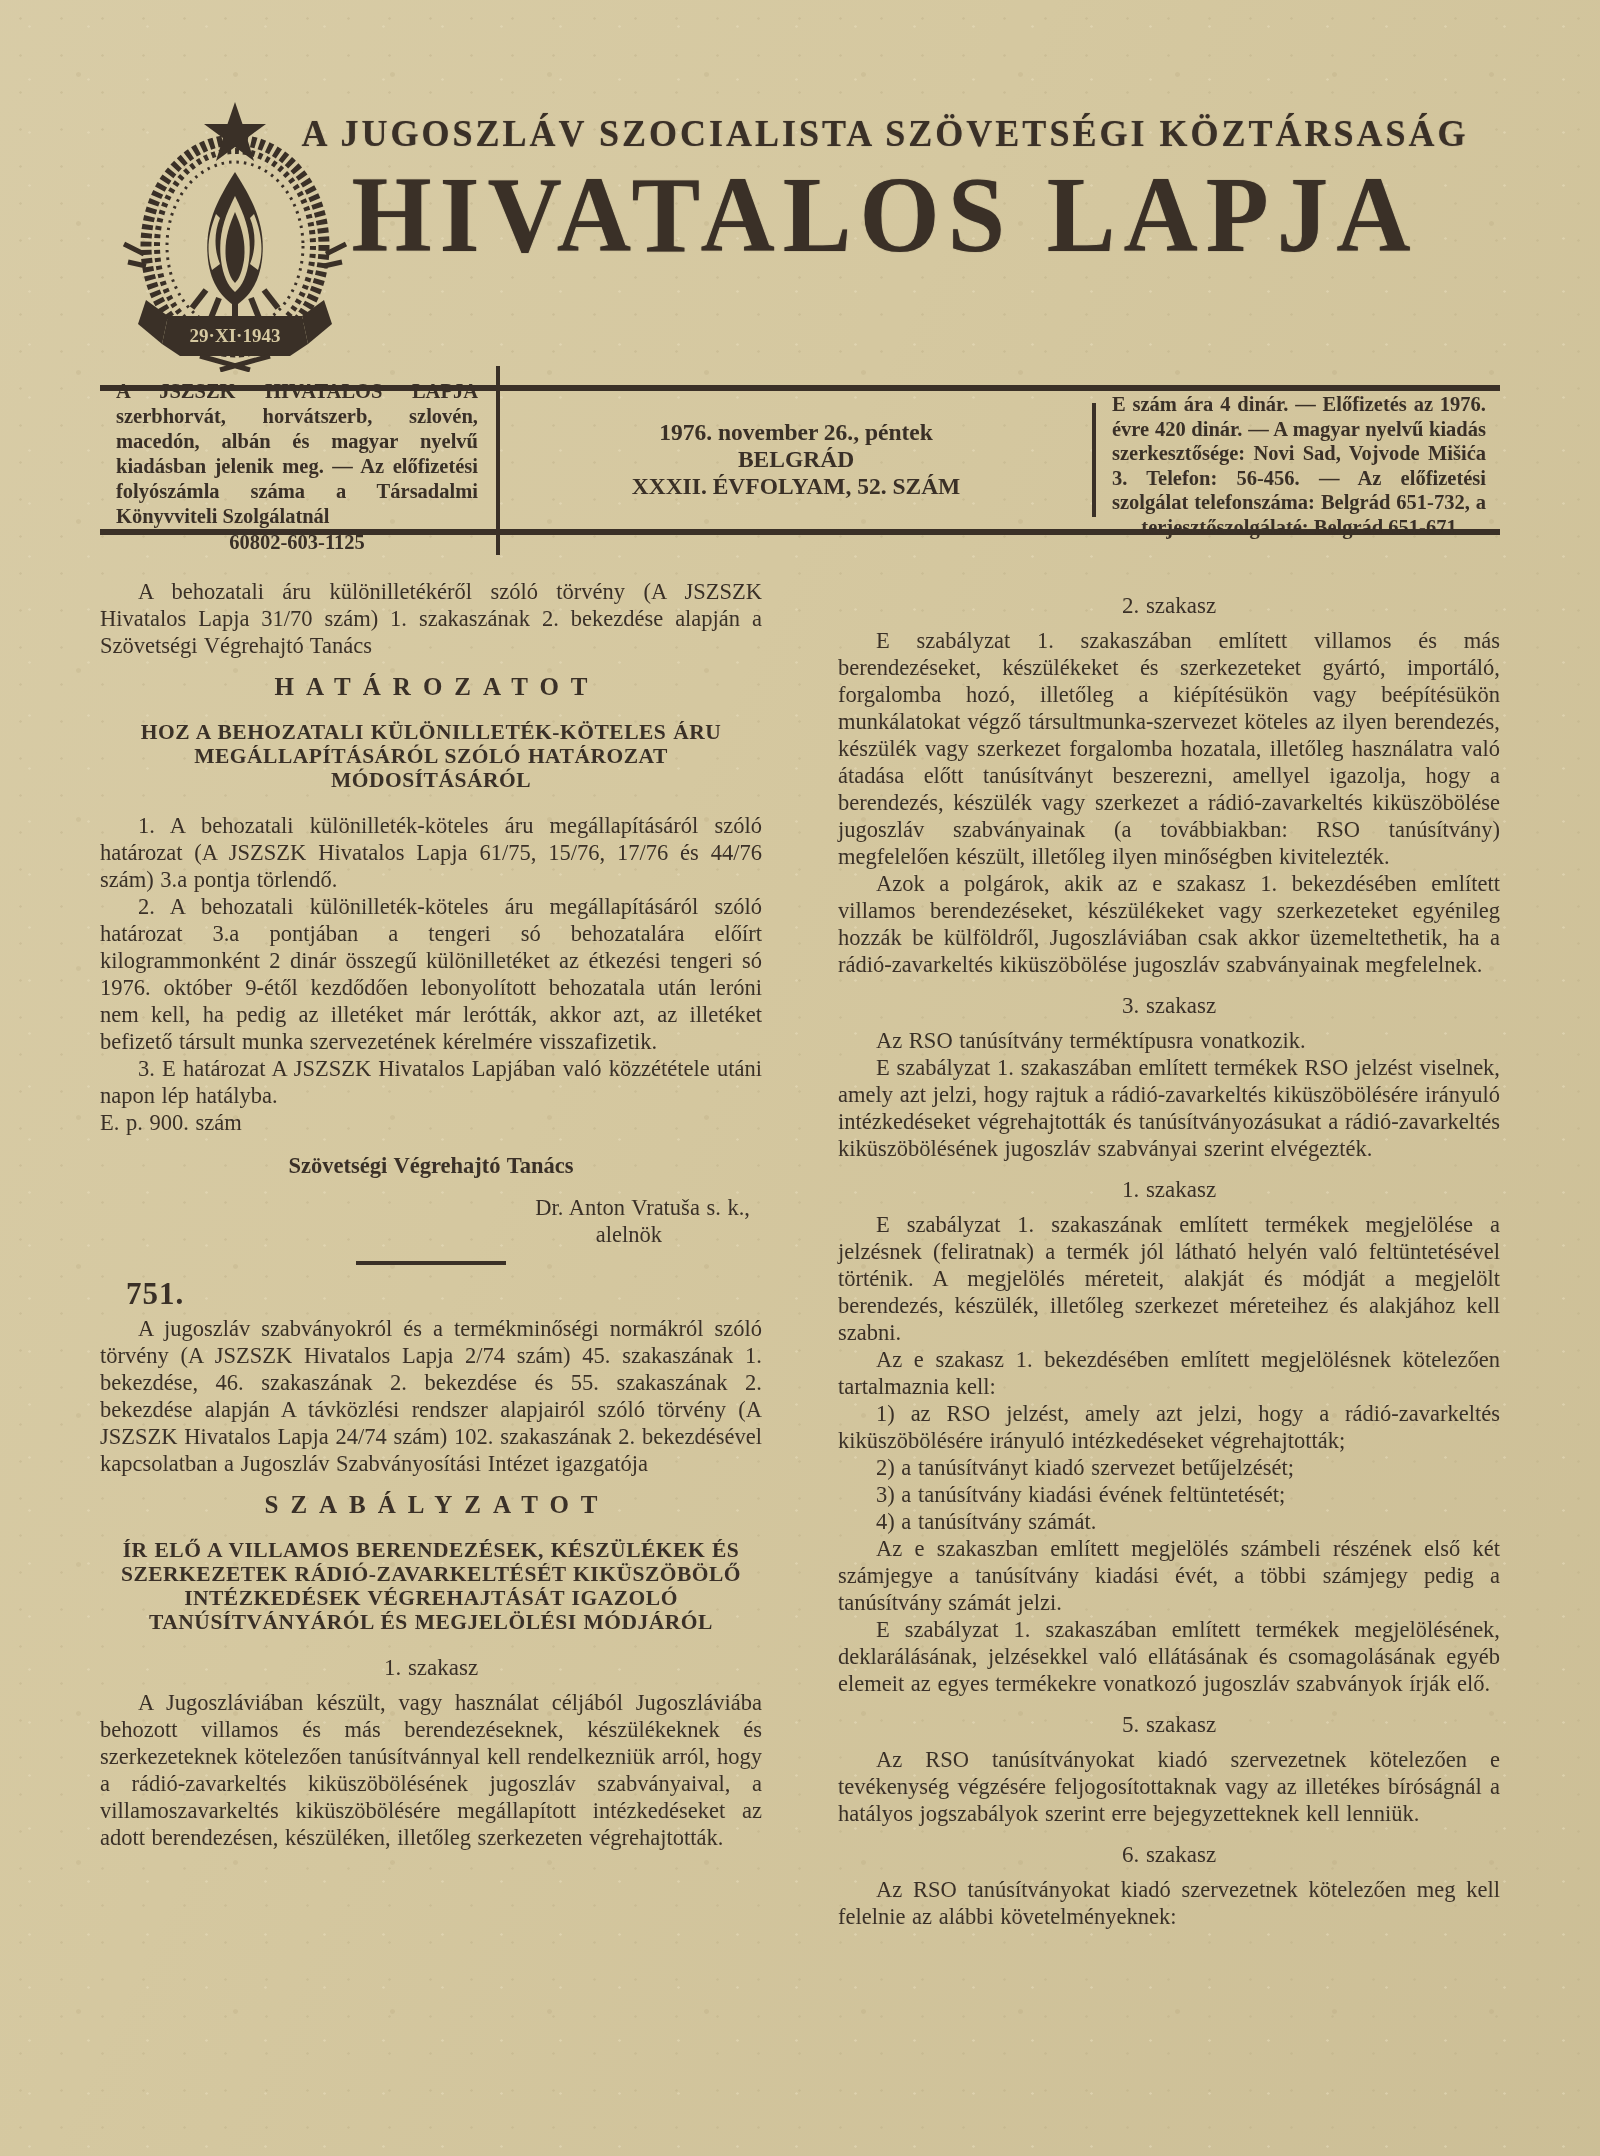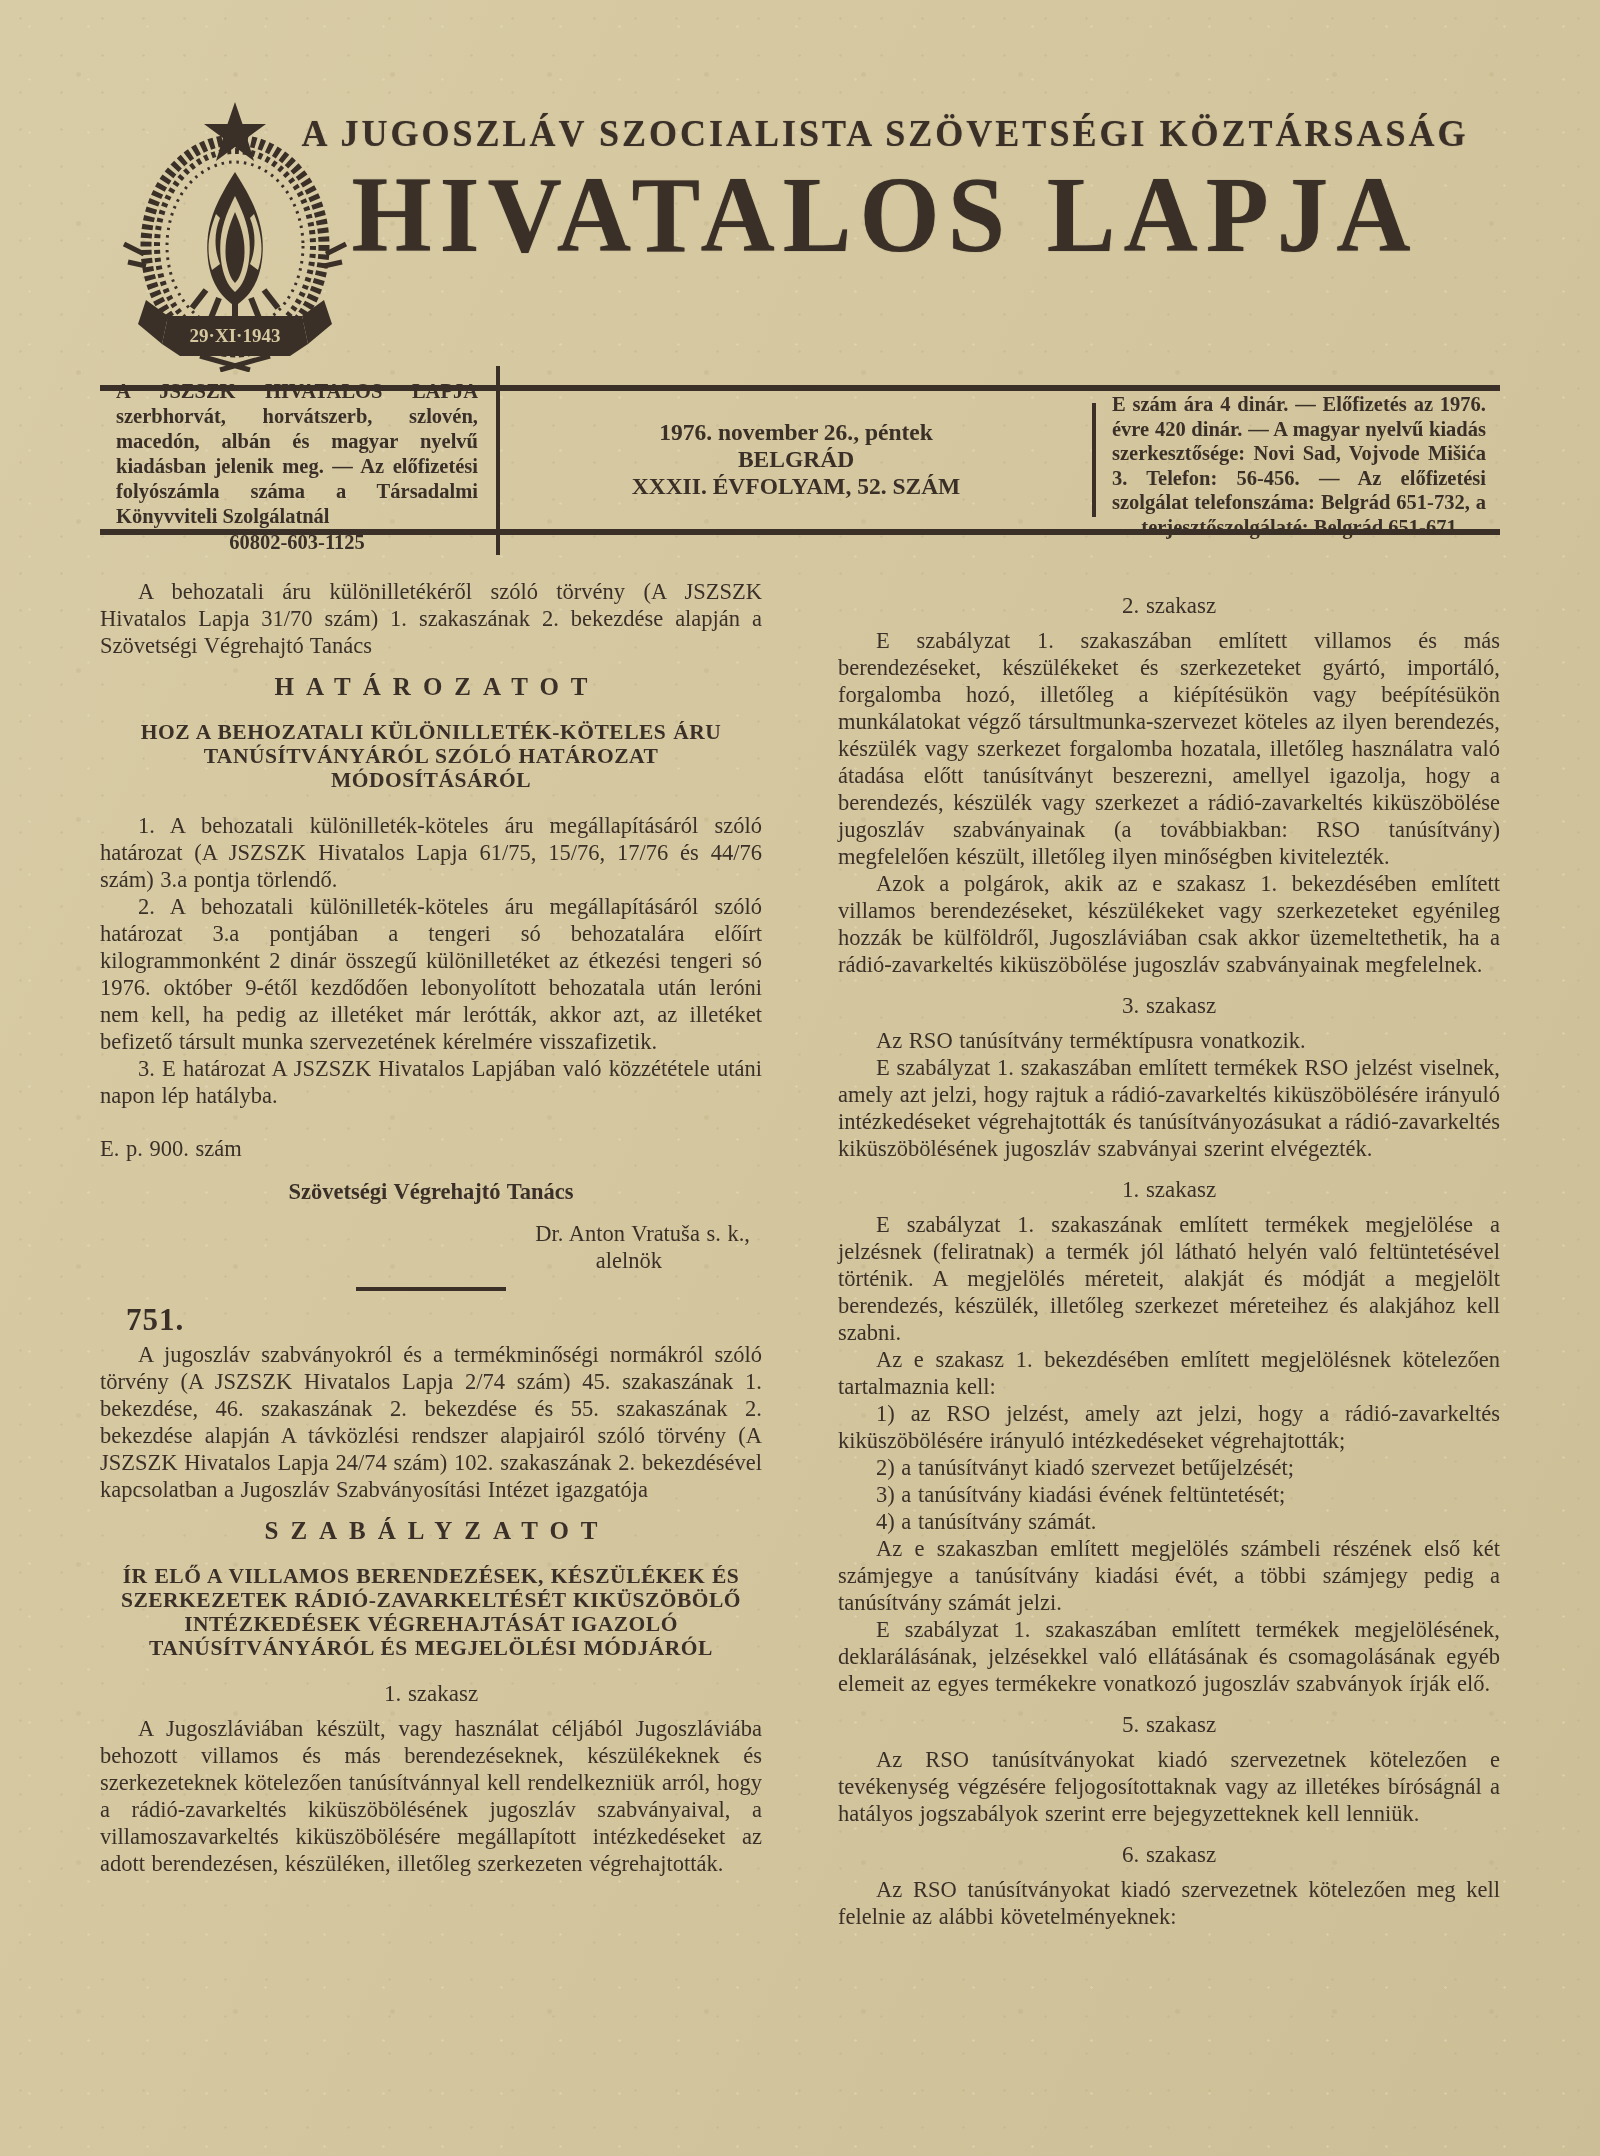--- a/index.html
+++ b/index.html
@@ -68,21 +68,21 @@
   .blk-spaced-heading {
     text-align:center; font-weight:bold; font-size:25px;
     letter-spacing:.48em; text-indent:.48em; margin:14px 0 20px;
   }
   .blk-bold-heading {
     text-align:center; font-weight:bold; font-size:21.5px; line-height:24px;
     margin:12px 6px 20px; letter-spacing:.5px;
   }
   .blk-section-heading { text-align:center; font-size:23px; margin:14px 0 8px; }
   .blk-plain-line { text-indent:0; }
-  .blk-paragraph + .blk-plain-line { margin-top:26px; }
+  .blk-paragraph + .blk-plain-line { }
   .blk-signature-org { text-align:center; font-weight:bold; margin:16px 0 15px; }
   .blk-signature-name { text-align:right; font-weight:normal; padding-right:12px; margin-top:4px; }
   .blk-signature-role { text-align:right; padding-right:100px; }
   .blk-divider { width:150px; height:4px; background:#3a3027; margin:13px auto 15px; }
 
   svg .ink-stroke { stroke:#3a3027; fill:none; }
   svg .ink-fill { fill:#3a3027; }
   svg .paper-fill { fill:#d5c8a0; }
 </style>
 </head>
@@ -146,21 +146,21 @@
     </div>
     <div class="info-cell cell-right">
       <span>E szám ára 4 dinár. — Előfizetés az 1976. évre 420 dinár. — A magyar nyelvű kiadás szerkesztősége: Novi Sad, Vojvode Mišića 3. Telefon: 56-456. — Az előfizetési szolgálat telefonszáma: Belgrád 651-732, a terjesztőszolgálaté: Belgrád 651-671</span>
     </div>
   </div>
 
   <div class="cols">
     <div class="col col-left">
         <div class="blk blk-paragraph">A behozatali áru különilletékéről szóló törvény (A JSZSZK Hivatalos Lapja 31/70 szám) 1. szakaszának 2. bekezdése alapján a Szövetségi Végrehajtó Tanács</div>
         <div class="blk blk-spaced-heading">HATÁROZATOT</div>
-        <div class="blk blk-bold-heading">HOZ A BEHOZATALI KÜLÖNILLETÉK-KÖTELES ÁRU TANÚSÍTVÁNYÁRÓL SZÓLÓ HATÁROZAT MÓDOSÍTÁSÁRÓL</div>
+        <div class="blk blk-bold-heading">HOZ A BEHOZATALI KÜLÖNILLETÉK-KÖTELES ÁRU MEGÁLLAPÍTÁSÁRÓL SZÓLÓ HATÁROZAT MÓDOSÍTÁSÁRÓL</div>
         <div class="blk blk-paragraph">1. A behozatali különilleték-köteles áru megállapításáról szóló határozat (A JSZSZK Hivatalos Lapja 61/75, 15/76, 17/76 és 44/76 szám) 3.a pontja törlendő.</div>
         <div class="blk blk-paragraph">2. A behozatali különilleték-köteles áru megállapításáról szóló határozat 3.a pontjában a tengeri só behozatalára előírt kilogrammonként 2 dinár összegű különilletéket az étkezési tengeri só 1976. október 9-étől kezdődően lebonyolított behozatala után leróni nem kell, ha pedig az illetéket már lerótták, akkor azt, az illetéket befizető társult munka szervezetének kérelmére visszafizetik.</div>
         <div class="blk blk-paragraph">3. E határozat A JSZSZK Hivatalos Lapjában való közzététele utáni napon lép hatályba.</div>
         <div class="blk blk-plain-line">E. p. 900. szám</div>
         <div class="blk blk-signature-org">Szövetségi Végrehajtó Tanács</div>
         <div class="blk blk-signature-name">Dr. Anton Vratuša s. k.,</div>
         <div class="blk blk-signature-role">alelnök</div>
         <div class="blk blk-divider"></div>
         <div class="blk blk-article-number">751.</div>
         <div class="blk blk-paragraph">A jugoszláv szabványokról és a termékminőségi normákról szóló törvény (A JSZSZK Hivatalos Lapja 2/74 szám) 45. szakaszának 1. bekezdése, 46. szakaszának 2. bekezdése és 55. szakaszának 2. bekezdése alapján A távközlési rendszer alapjairól szóló törvény (A JSZSZK Hivatalos Lapja 24/74 szám) 102. szakaszának 2. bekezdésével kapcsolatban a Jugoszláv Szabványosítási Intézet igazgatója</div>

